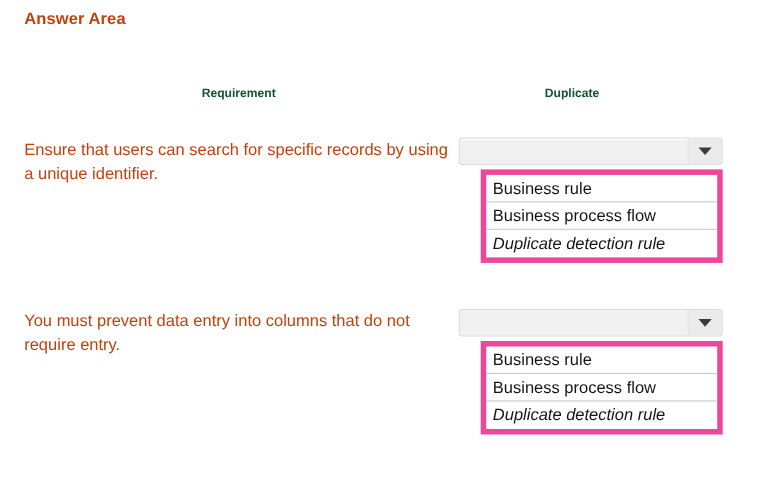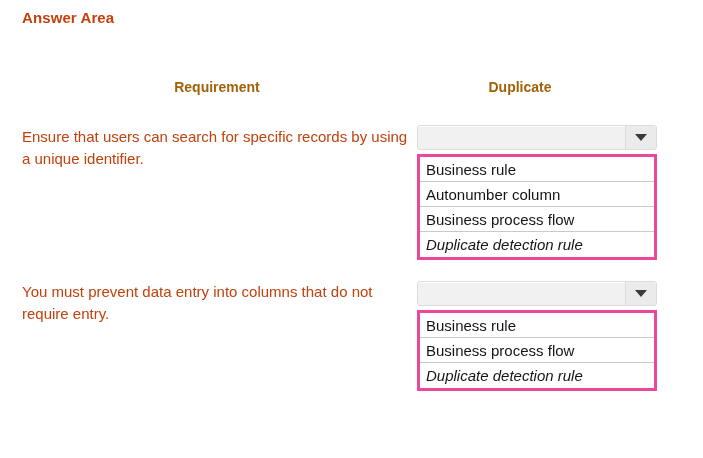--- a/index.html
+++ b/index.html
@@ -22,23 +22,23 @@
     top: 9px;
     font-size: 15px;
     font-weight: bold;
     letter-spacing: 0.1px;
     color: #c2410c;
   }
 
   .col-header {
     position: absolute;
     top: 79px;
-    font-size: 14px;
+    font-size: 11px;
     font-weight: bold;
-    color: #a16207;
+    color: #14532d;
     text-align: center;
   }
   .col-header.requirement {
     left: 117px;
     width: 200px;
   }
   .col-header.solution {
     left: 440px;
     width: 160px;
   }
@@ -94,23 +94,24 @@
   .arrow-glyph {
     width: 0;
     height: 0;
     border-left: 6px solid transparent;
     border-right: 6px solid transparent;
     border-top: 7px solid #3a3a3a;
   }
 
   .option-list {
     margin-top: 4px;
-    border: 3px solid #ec4899;
+    border: 5px solid #ec4899;
     background: #ffffff;
     box-sizing: border-box;
+    margin-left: 20px;
   }
   .option-item {
     height: 25px;
     line-height: 25px;
     padding-left: 6px;
     font-size: 15px;
     color: #151515;
     border-bottom: 1px solid #c9c9c9;
     box-sizing: border-box;
     white-space: nowrap;
@@ -133,21 +134,20 @@
 
 <div class="solution-group g1">
   <div class="select-box">
     <span class="select-value"></span>
     <span class="select-arrow-btn">
       <span class="arrow-glyph"></span>
     </span>
   </div>
   <div class="option-list">
     <div class="option-item">Business rule</div>
-    <div class="option-item">Autonumber column</div>
     <div class="option-item">Business process flow</div>
     <div class="option-item">Duplicate detection rule</div>
   </div>
 </div>
 
 <div class="requirement-text r2">You must prevent data entry into columns that do not require entry.</div>
 
 <div class="solution-group g2">
   <div class="select-box">
     <span class="select-value"></span>

